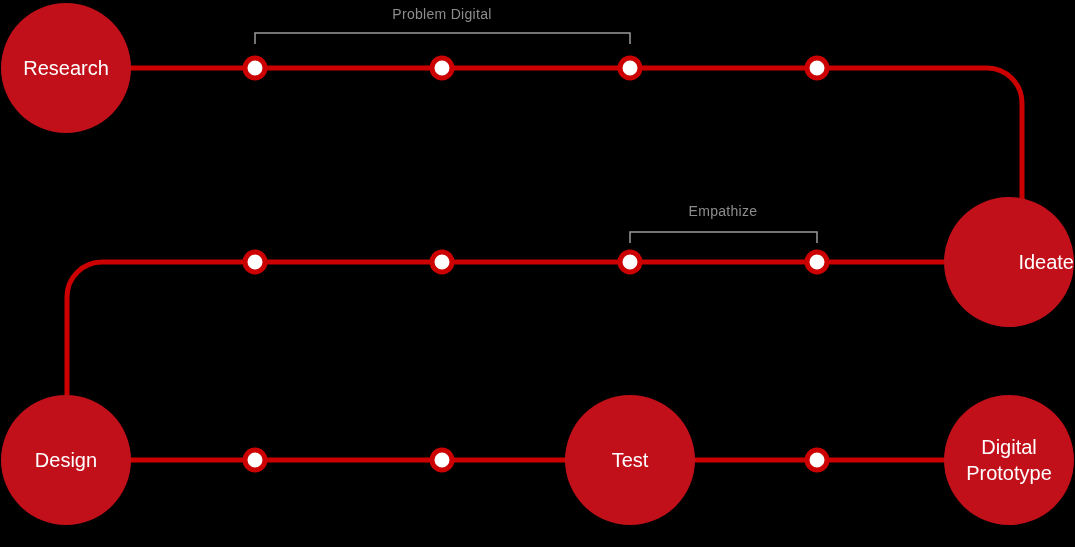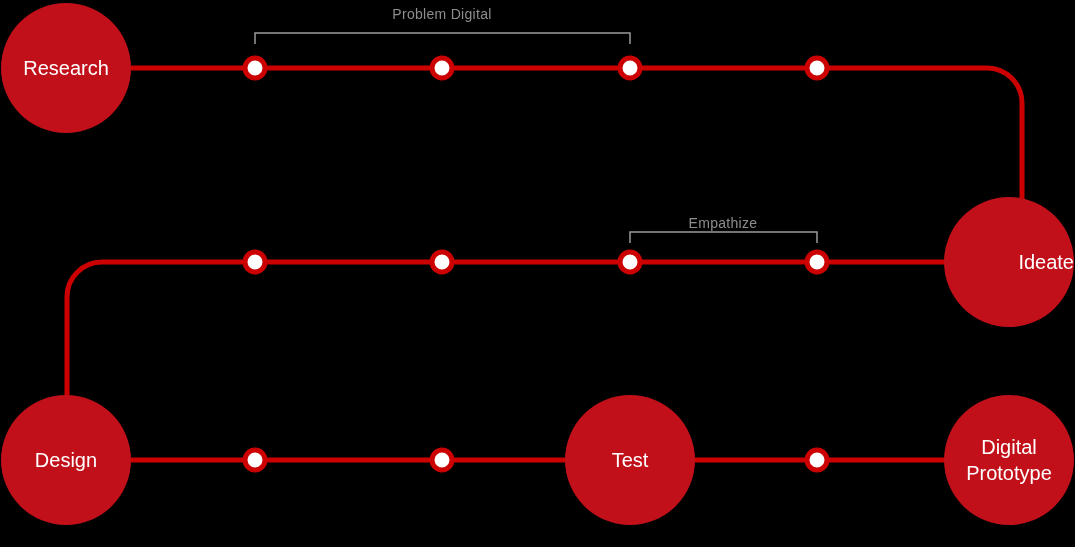--- a/index.html
+++ b/index.html
@@ -62,21 +62,21 @@
   .annotation {
     position: absolute;
     width: 300px;
     text-align: center;
     color: var(--color-annotation_text, #8D8D8D);
     font-size: 14px;
     font-weight: 500;
     letter-spacing: 0.3px;
   }
   .annotation-problem-scoping { left: 292px; top: 6px; }
-  .annotation-empathize       { left: 573px; top: 215px; }
+  .annotation-empathize       { left: 573px; top: 203px; }
 </style>
 </head>
 <body>
 
 <div class="canvas">
 
   <svg class="wire-layer" width="1075" height="547" viewBox="0 0 1075 547">
 
     <path class="connector" d="M 66 68 H 987 A 35 35 0 0 1 1022 103 V 210"></path>
     <path class="connector" d="M 1009 262 H 102 A 35 35 0 0 0 67 297 V 410"></path>

